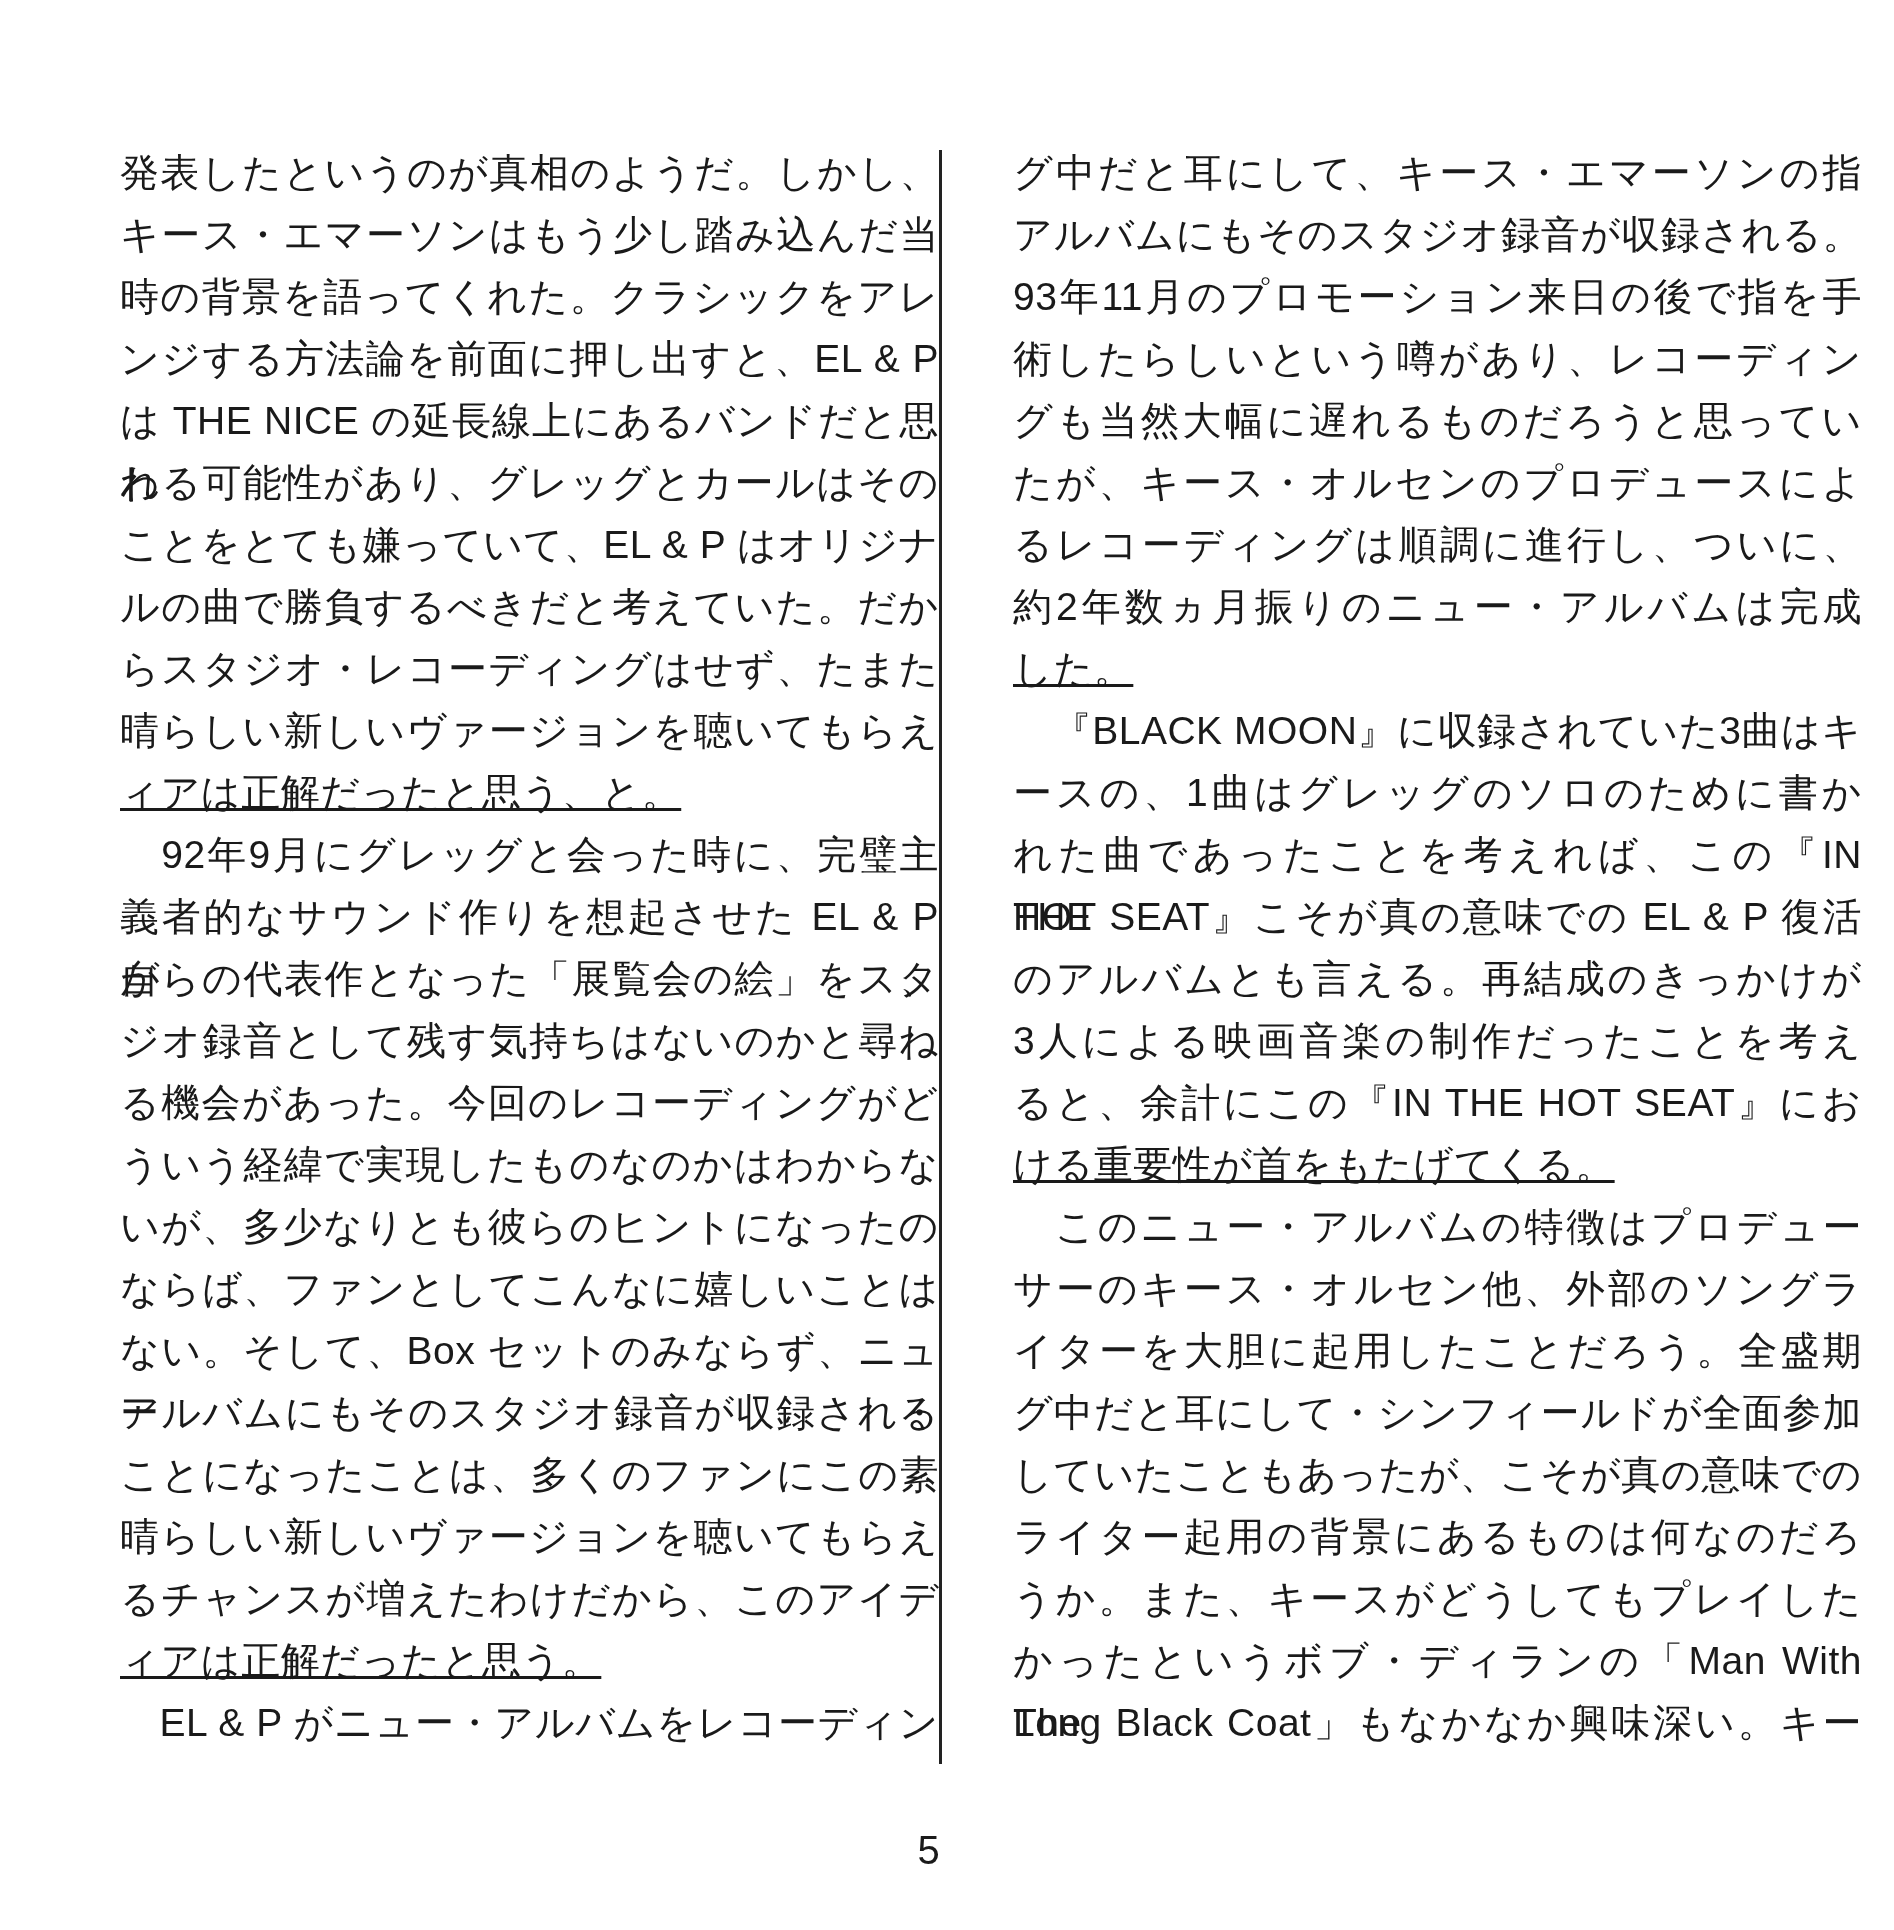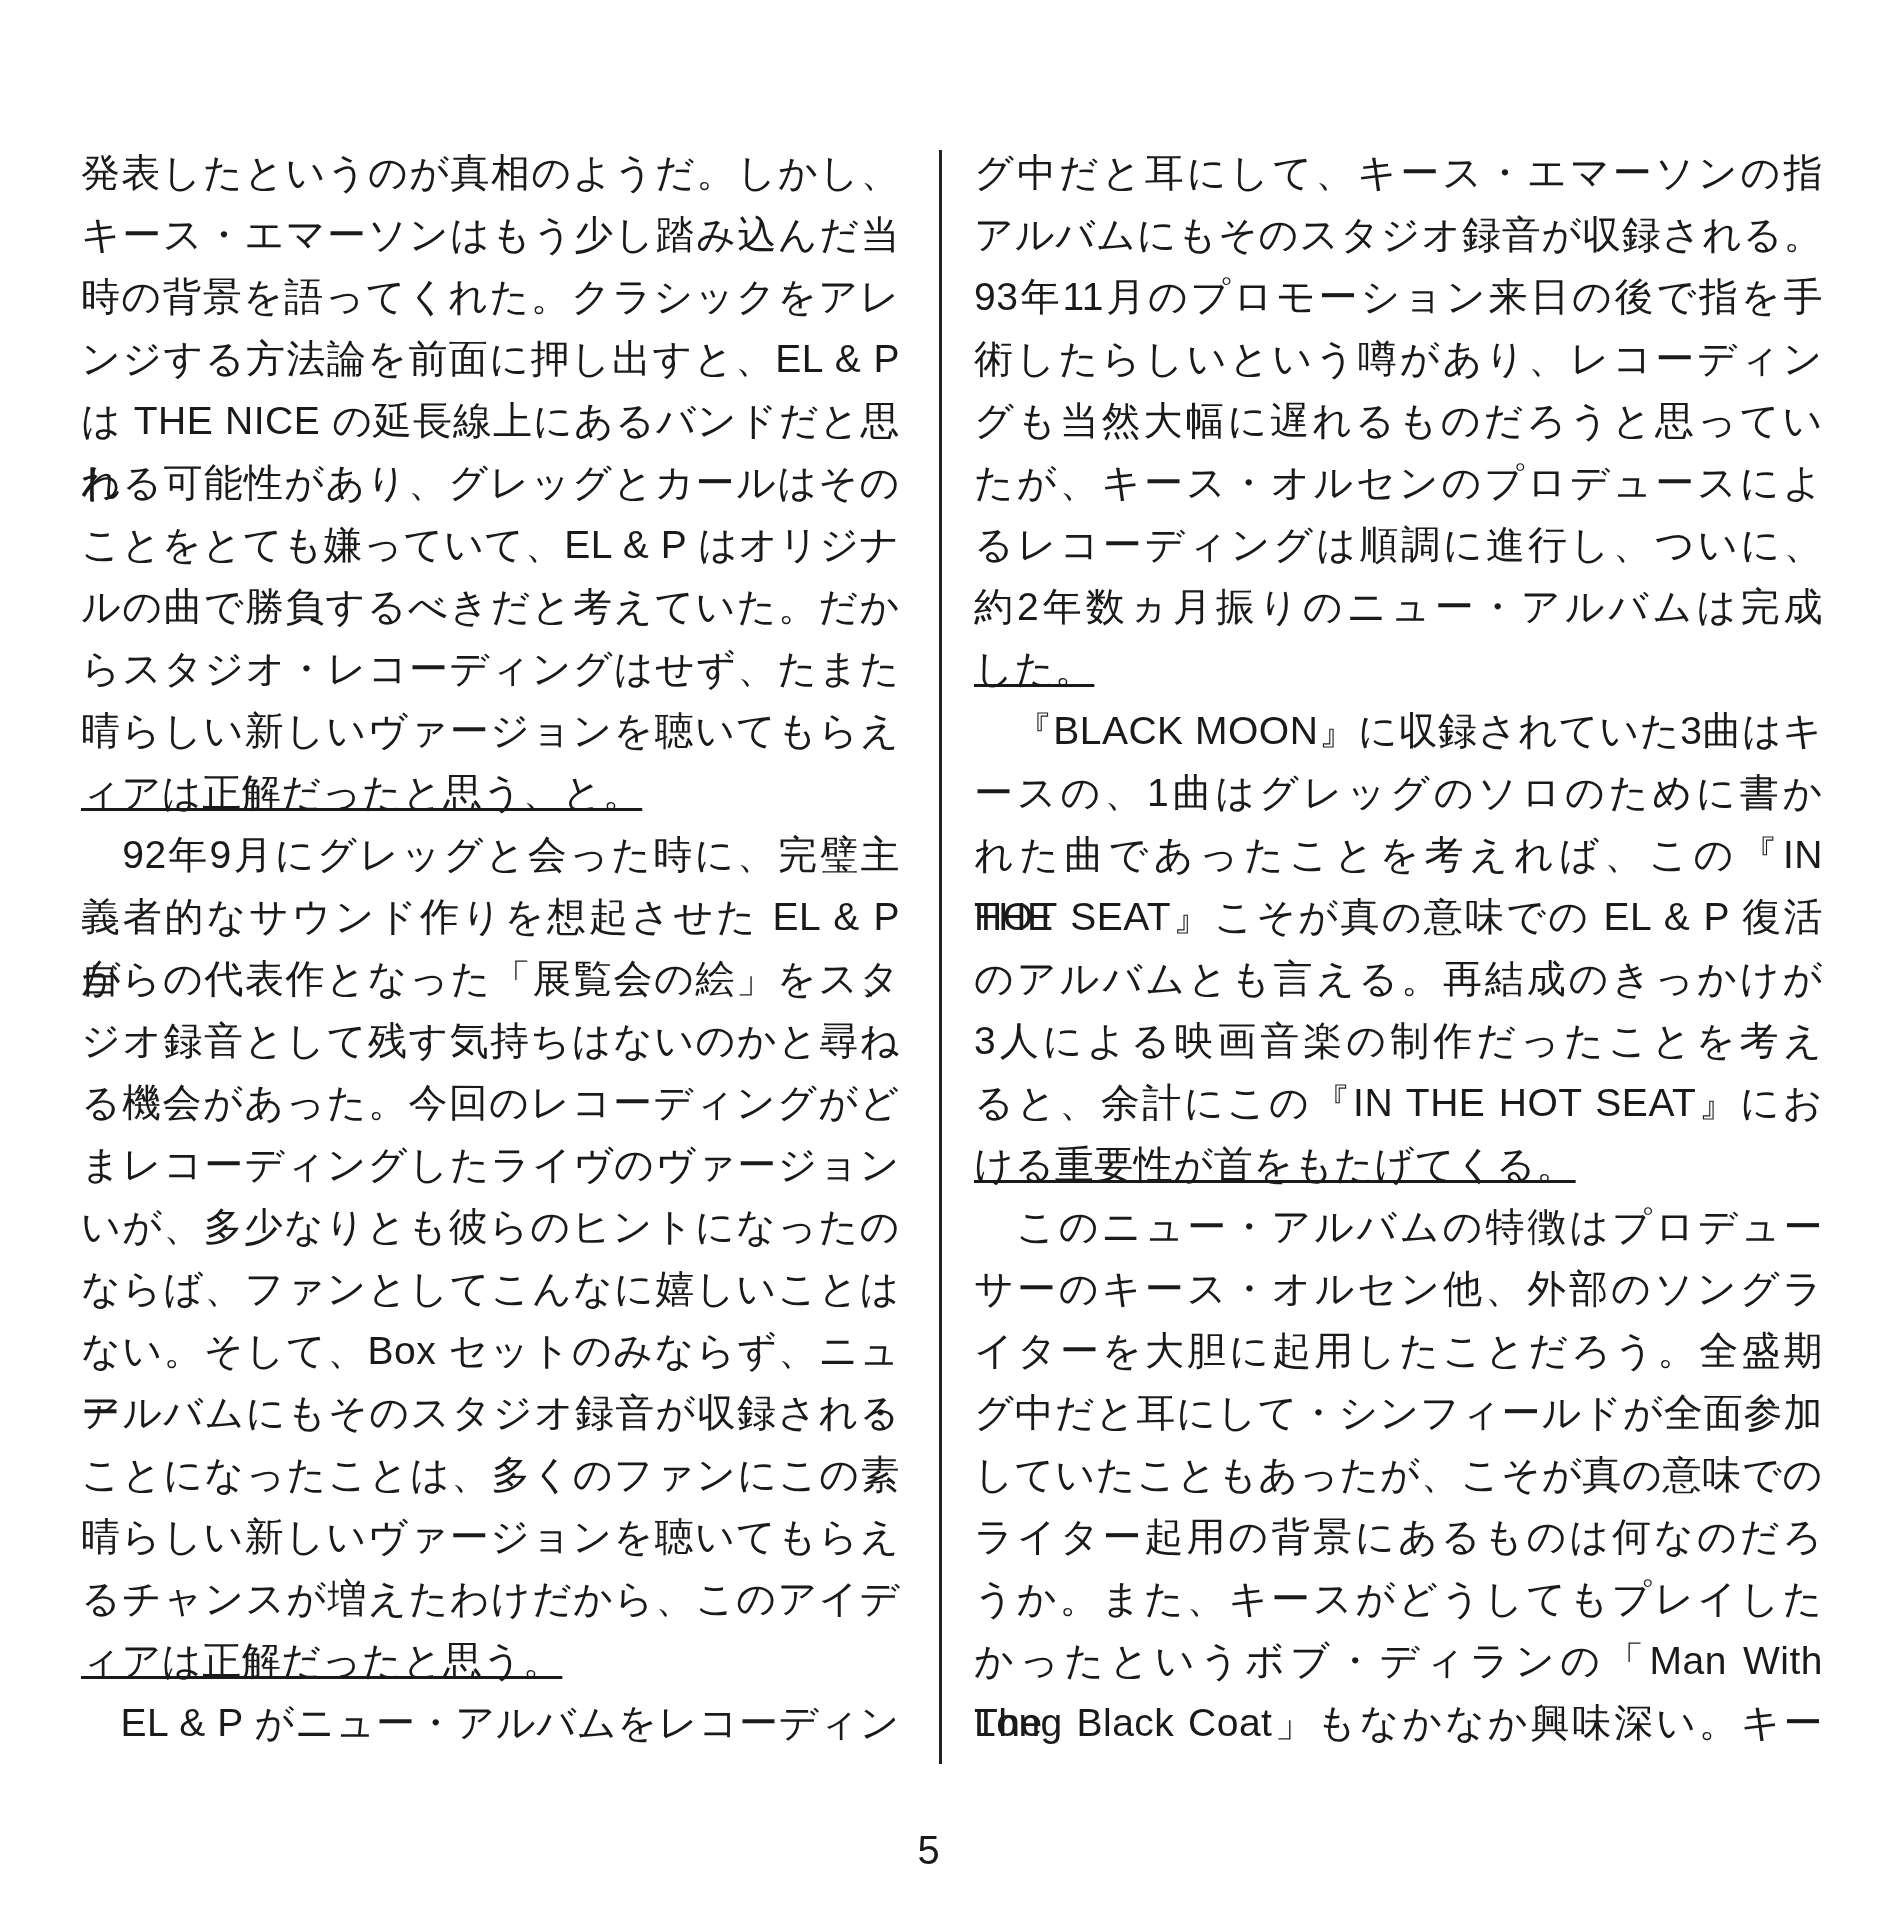--- a/index.html
+++ b/index.html
@@ -11,20 +11,21 @@
     position: relative;
     width: 1894px;
     height: 1931px;
     font-family: "Liberation Sans", sans-serif;
     color: #1a1a1a;
     overflow: hidden;
   }
   .column {
     position: absolute;
     top: 142px;
+    margin-left: 39px;
   }
   .column-left {
     left: 81px;
     width: 819px;
   }
   .column-right {
     left: 974px;
     width: 849px;
   }
   .line {
@@ -75,21 +76,21 @@
     <div class="line">ことをとても嫌っていて、EL &amp; P はオリジナ</div>
     <div class="line">ルの曲で勝負するべきだと考えていた。だか</div>
     <div class="line">らスタジオ・レコーディングはせず、たまた</div>
     <div class="line">晴らしい新しいヴァージョンを聴いてもらえ</div>
     <div class="line para-end">ィアは正解だったと思う、と。</div>
     <div class="line">　92年9月にグレッグと会った時に、完璧主</div>
     <div class="line">義者的なサウンド作りを想起させた EL &amp; P が、</div>
     <div class="line">自らの代表作となった「展覧会の絵」をスタ</div>
     <div class="line">ジオ録音として残す気持ちはないのかと尋ね</div>
     <div class="line">る機会があった。今回のレコーディングがど</div>
-    <div class="line">まレコーディングしたライヴのヴァージョン</div>
+    <div class="line">ういう経緯で実現したものなのかはわからな</div>
     <div class="line">いが、多少なりとも彼らのヒントになったの</div>
     <div class="line">ならば、ファンとしてこんなに嬉しいことは</div>
     <div class="line">ない。そして、Box セットのみならず、ニュー・</div>
     <div class="line">アルバムにもそのスタジオ録音が収録される</div>
     <div class="line">ことになったことは、多くのファンにこの素</div>
     <div class="line">晴らしい新しいヴァージョンを聴いてもらえ</div>
     <div class="line">るチャンスが増えたわけだから、このアイデ</div>
     <div class="line para-end">ィアは正解だったと思う。</div>
     <div class="line">　EL &amp; P がニュー・アルバムをレコーディン</div>
   </div>

